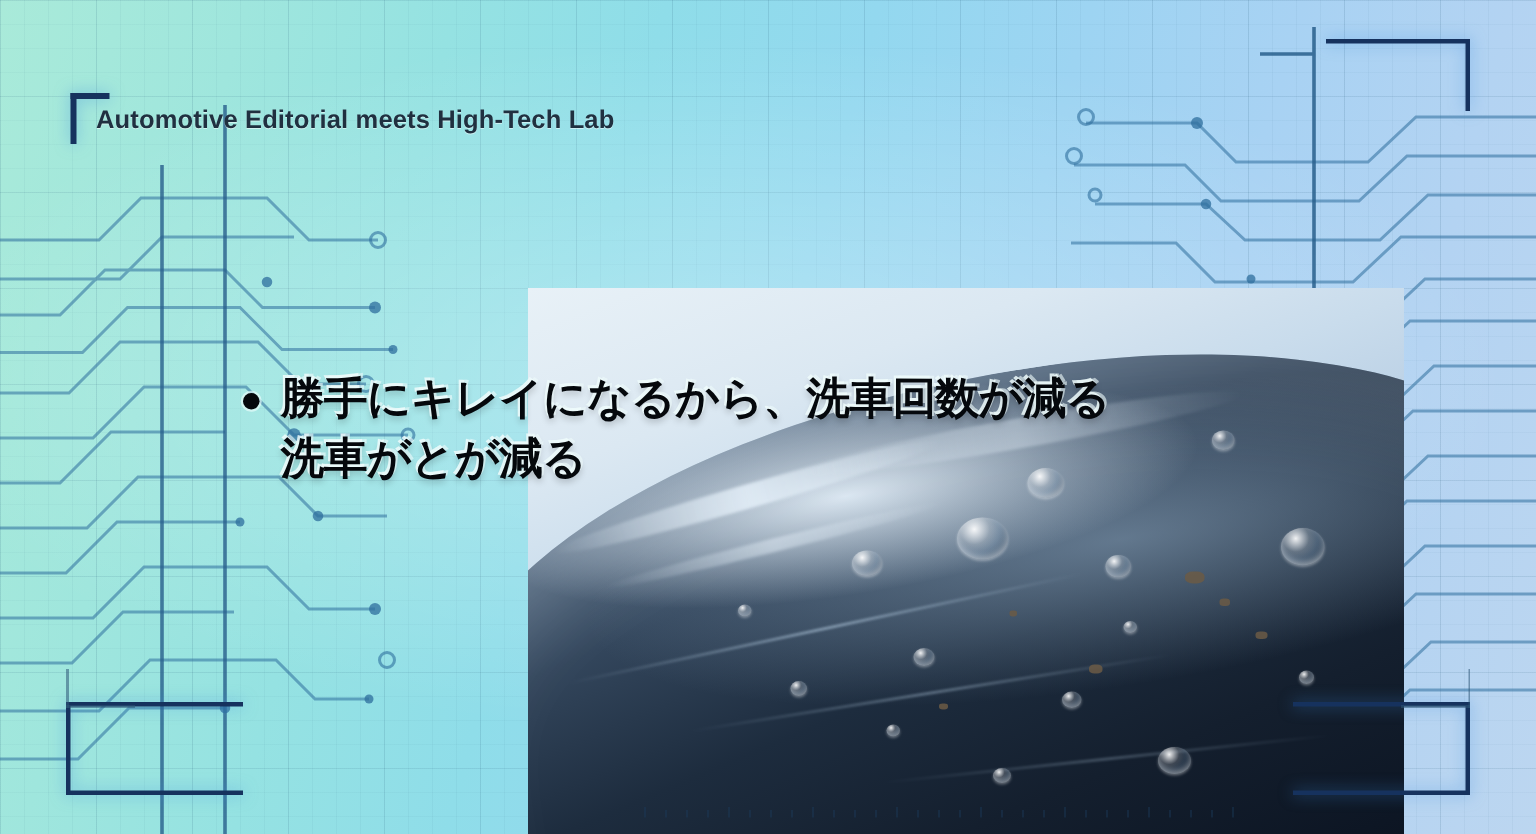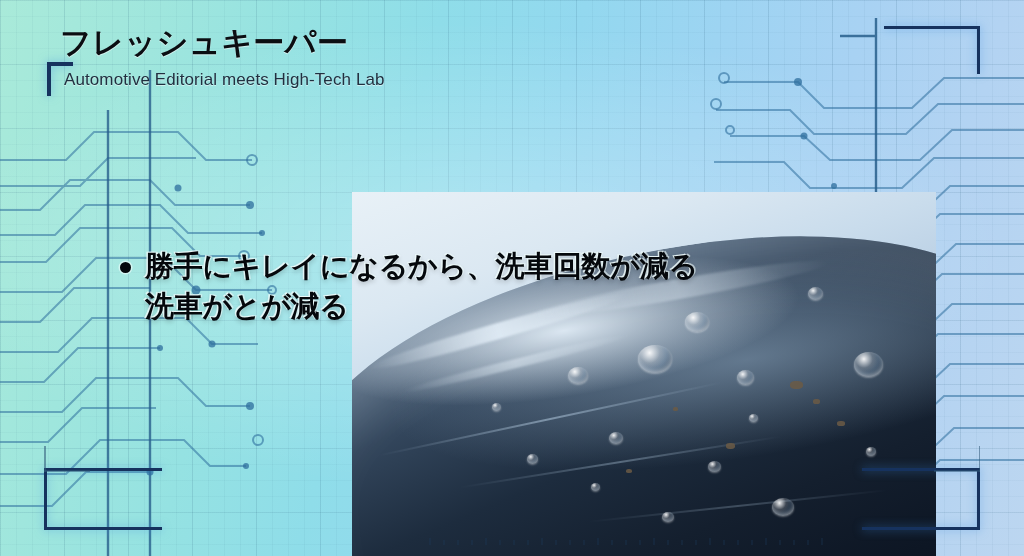--- a/index.html
+++ b/index.html
@@ -53,27 +53,27 @@
   .brk.tl{left:47px;top:62px;width:26px;height:34px;border-right:none;border-bottom:none;border-width:4px;}
   .brk.bl{left:44px;top:468px;width:118px;height:62px;border-right:none;}
   .brk.br{right:44px;top:468px;width:118px;height:62px;border-left:none;}
   .brk.tr{right:44px;top:26px;width:96px;height:48px;border-left:none;border-bottom:none;}
   .hair{position:absolute;background:#2e5576;opacity:.55;}
   .ruler{position:absolute;left:0;right:0;bottom:10px;height:10px;pointer-events:none;opacity:.55;}
 
   
   .brand{position:absolute;left:60px;top:22px;font-size:31px;font-weight:700;color:#0b0e12;
     letter-spacing:.5px;text-shadow:0 1px 0 rgba(255,255,255,.55);}
-  .sub{position:absolute;left:64px;top:70px;font-size:17px;font-weight:400;color:#203040;
+  .sub{position:absolute;left:64px;top:70px;font-size:17px;font-weight:700;color:#203040;
     letter-spacing:.1px;text-shadow:0 1px 0 rgba(255,255,255,.5);}
   .title{position:absolute;left:146px;top:146px;font-size:62px;font-weight:900;color:#05080c;
     letter-spacing:-1px;line-height:1.08;
     text-shadow:-2px -2px 0 rgba(236,252,250,.85), 2px -2px 0 rgba(236,252,250,.7), 0 3px 7px rgba(0,0,0,.30);}
   .bullets{position:absolute;left:120px;top:246px;width:620px;}
-  .bullet{display:flex;align-items:flex-start;margin-bottom:14px;}
+  .bullet{display:flex;align-items:flex-start;margin-bottom:14px;justify-content:flex-end;}
   .dot{flex:0 0 auto;width:11px;height:11px;border-radius:50%;background:#05080c;margin:16px 14px 0 0;
     box-shadow:0 0 0 1.5px rgba(240,255,253,.6);}
   .btxt{font-size:29px;font-weight:800;color:#05080c;line-height:1.38;letter-spacing:-.3px;
     text-shadow:-1.5px -1.5px 0 rgba(238,252,251,.85), 1.5px -1.5px 0 rgba(238,252,251,.6), 0 2px 5px rgba(0,0,0,.22);}
 </style>
 </head>
 <body>
 
 <div class="slide">
 
@@ -206,21 +206,20 @@
 
   <svg class="ruler" viewBox="0 0 1024 10" preserveAspectRatio="none">
     <g stroke="#1d3c5e" stroke-width="1">
       <path d="M430 2 V9 M444 4 V9 M458 4 V9 M472 4 V9 M486 2 V9 M500 4 V9 M514 4 V9
                M528 4 V9 M542 2 V9 M556 4 V9 M570 4 V9 M584 4 V9 M598 2 V9 M612 4 V9
                M626 4 V9 M640 4 V9 M654 2 V9 M668 4 V9 M682 4 V9 M696 4 V9 M710 2 V9
                M724 4 V9 M738 4 V9 M752 4 V9 M766 2 V9 M780 4 V9 M794 4 V9 M808 4 V9 M822 2 V9"></path>
     </g>
   </svg>
 
-  <div class="brand">フレッシュキーパー</div>
   <div class="sub">Automotive Editorial meets High-Tech Lab</div>
 
   <div class="bullets">
     <div class="bullet">
       <div class="dot"></div>
       <div class="btxt">
         <div>勝手にキレイになるから、洗車回数が減る</div>
         <div>洗車がとが減る</div>
       </div>
     </div>

